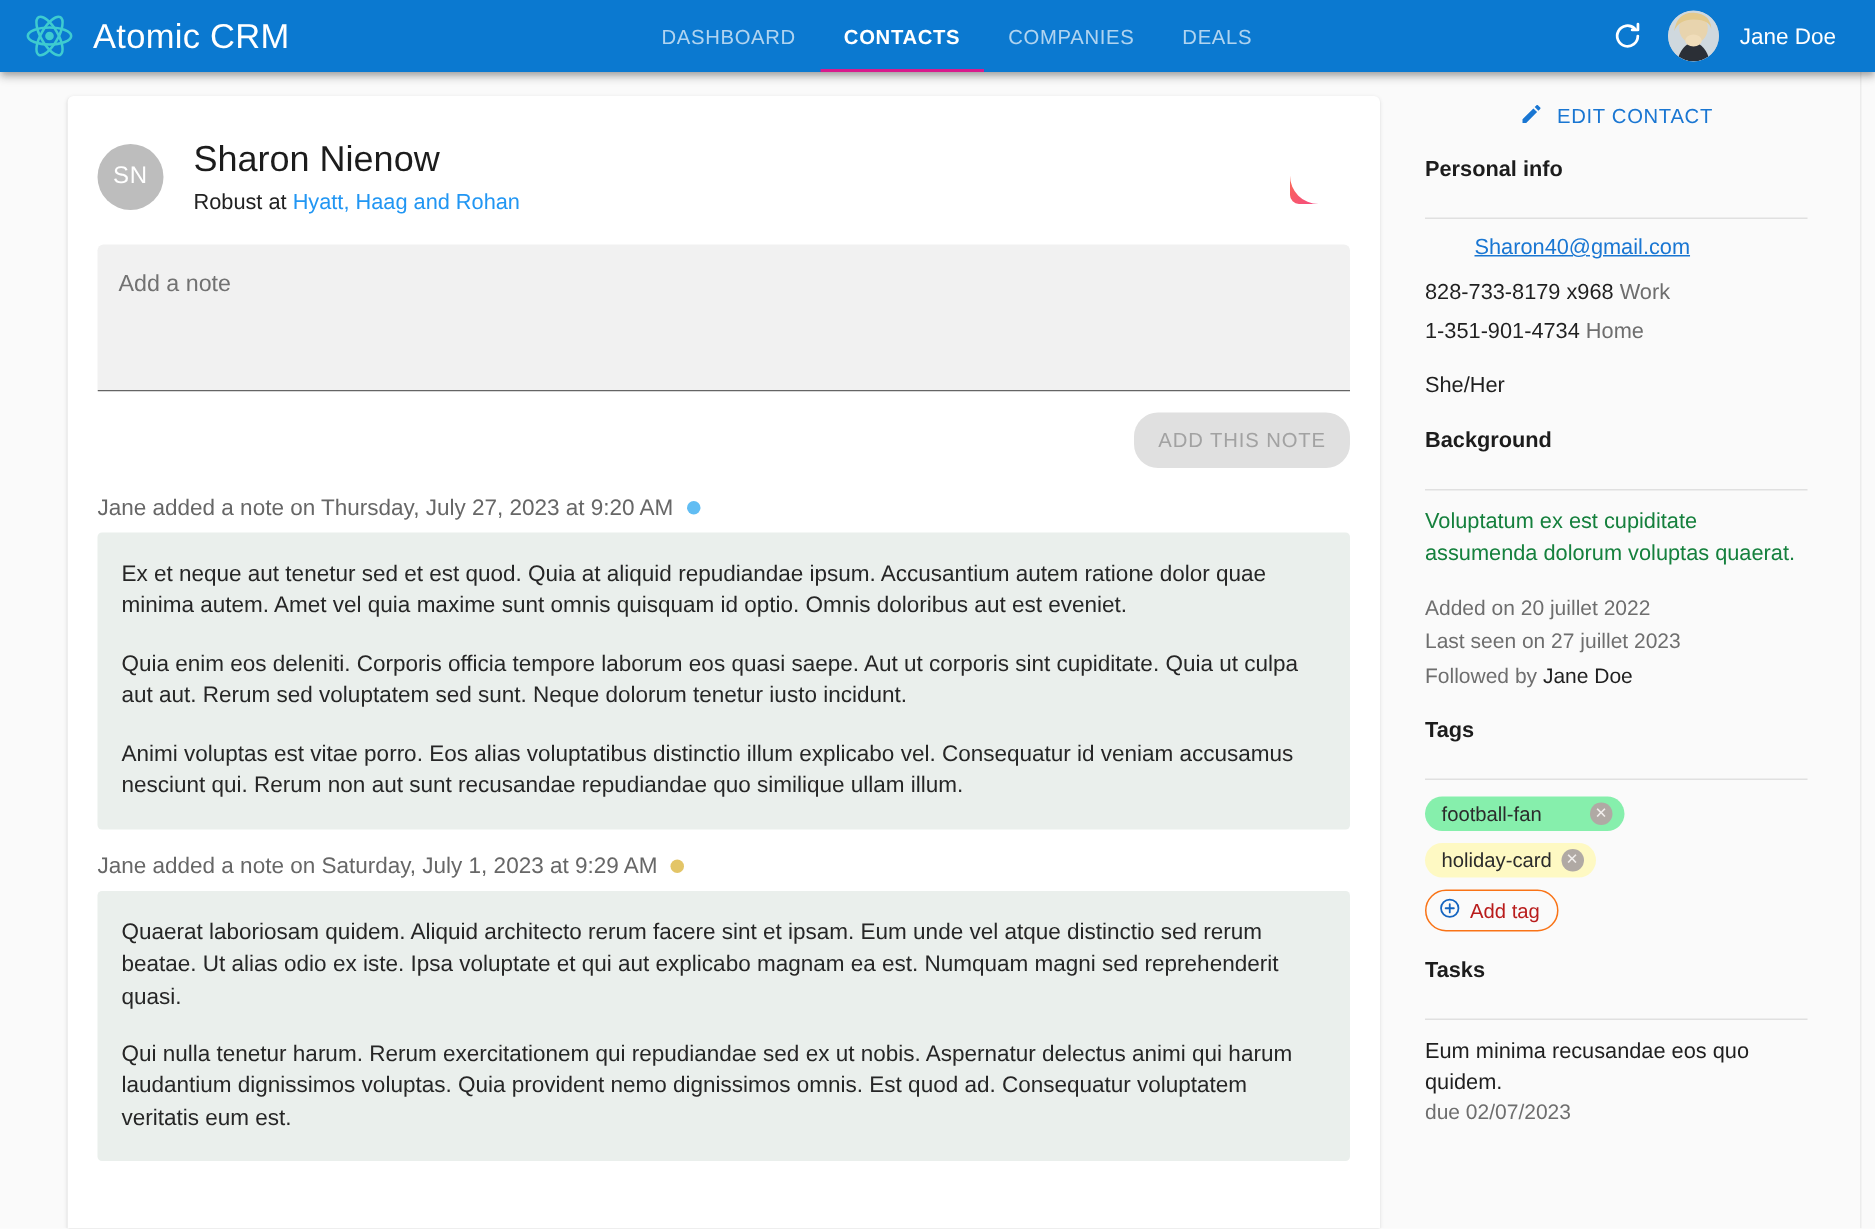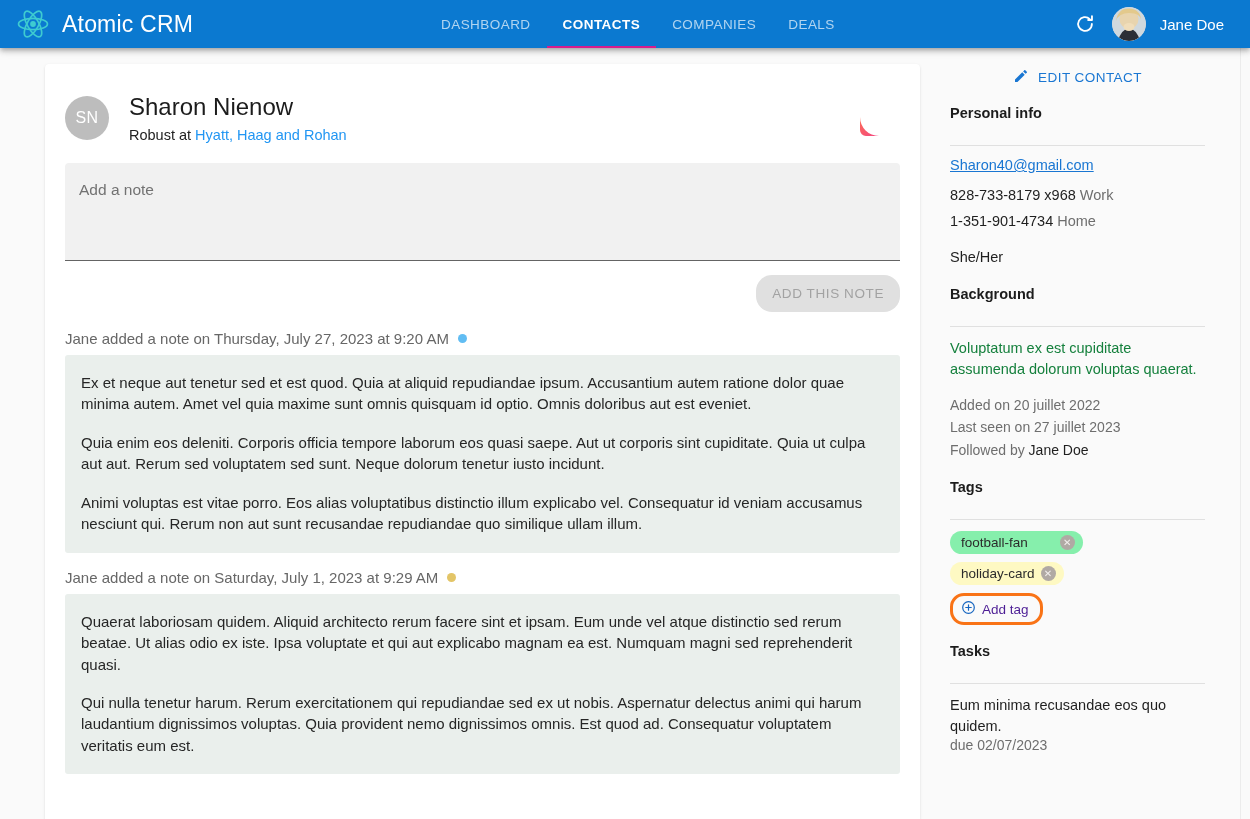--- a/index.html
+++ b/index.html
@@ -246,20 +246,21 @@
     border-bottom: 1px solid #e0e0e0;
     margin-bottom: 11px;
   }
   .rail-email {
     display: block;
     color: #1976d2;
     font-size: 14.5px;
     text-decoration: underline;
     margin-bottom: 12px;
     cursor: pointer;
+    margin-left: 33px;
   }
   .rail-line {
     font-size: 14.5px;
     color: #1f1f1f;
     margin-bottom: 5px;
     line-height: 1.45;
   }
   .rail-line .muted { color: #6e6e6e; }
   .rail-gap { height: 10px; }
   .rail-text {
@@ -295,24 +296,24 @@
     font-size: 10px;
     line-height: 1;
     display: flex; align-items: center; justify-content: center;
     cursor: pointer;
     flex: none;
   }
   .add-tag {
     display: inline-flex;
     align-items: center;
     gap: 6px;
-    border: 3px solid #f97316;
+    border: 1px solid #f97316;
     border-radius: 14px;
     padding: 4px 11px 4px 8px;
-    color: #4c1d95;
+    color: #b91c1c;
     font-size: 13.5px;
     background: transparent;
     font-family: inherit;
     cursor: pointer;
   }
 
   .task-text {
     font-size: 14.5px;
     color: #1f1f1f;
     line-height: 1.42;

